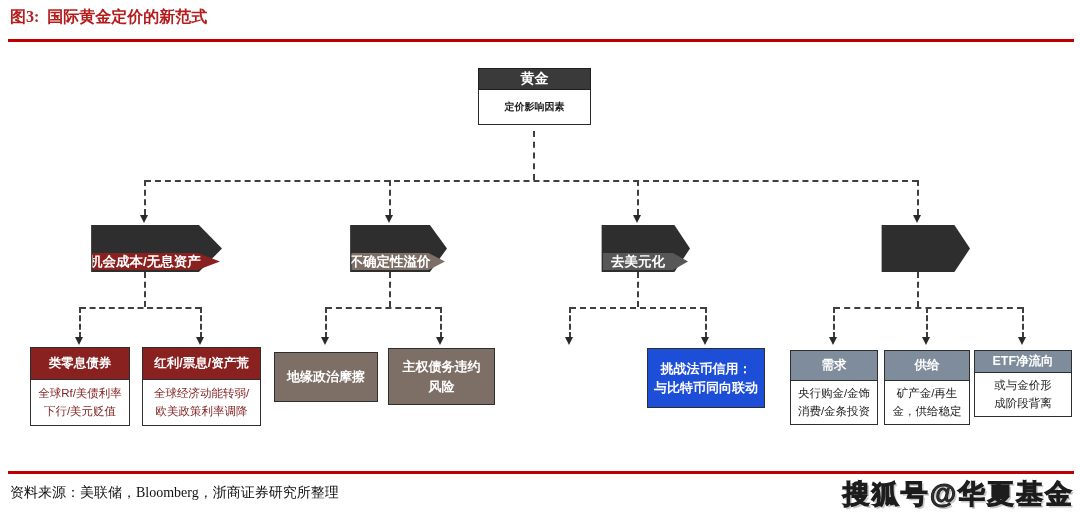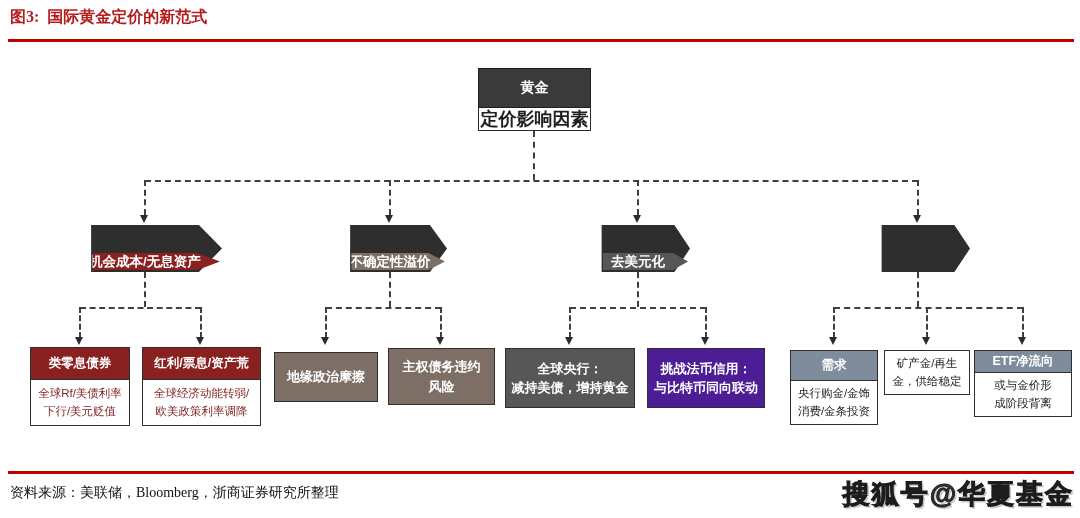--- a/index.html
+++ b/index.html
@@ -10,25 +10,25 @@
   }
   
   .fig-title { position:absolute; left:10px; top:7px; display:flex; gap:8px;
     font-family:"Liberation Serif","DejaVu Serif",serif;
     color:#b41d1d; font-weight:bold; font-size:16px; }
   .rule-top { position:absolute; left:8px; top:39px; width:1066px; height:2.5px; background:#c00000; }
   .rule-bottom { position:absolute; left:8px; top:471px; width:1066px; height:2.5px; background:#c00000; }
 
   
   .root { position:absolute; left:478px; top:68px; width:113px; }
-  .root-head { height:40px; background:#3a3a3a; border:1.5px solid #1f1f1f;
+  .root-head { height:22px; background:#3a3a3a; border:1.5px solid #1f1f1f;
     color:#fff; font-weight:bold; font-size:14px;
     display:flex; align-items:center; justify-content:center; }
-  .root-sub { height:23px; background:#fff; border:1.5px solid #2a2a2a; border-top:none;
-    color:#1f1f1f; font-weight:bold; font-size:18px;
+  .root-sub { height:35px; background:#fff; border:1.5px solid #2a2a2a; border-top:none;
+    color:#1f1f1f; font-weight:bold; font-size:10px;
     display:flex; align-items:center; justify-content:center; }
 
   
   .dash-v { position:absolute; width:0; border-left:2px dashed #3f3f3f; }
   .dash-h { position:absolute; height:0; border-top:2px dashed #3f3f3f; }
   .arr { position:absolute; width:0; height:0;
     border-left:4.5px solid transparent; border-right:4.5px solid transparent;
     border-top:8px solid #2a2a2a; }
 
   
@@ -149,37 +149,34 @@
   </div>
 
   <div class="solid" style="left:274px; top:352px; width:104px; height:50px; background:#7d6e66;">
     <span>地缘政治摩擦</span>
   </div>
   <div class="solid" style="left:388px; top:348px; width:107px; height:57px; background:#7d6e66;">
     <span>主权债务违约</span>
     <span>风险</span>
   </div>
 
-  <div class="solid" style="left:505px; top:348px; width:130px; height:60px; background:#575757;">
-    <span>全球央行：</span>
-    <span>减持美债，增持黄金</span>
-  </div>
-  <div class="solid" style="left:647px; top:348px; width:118px; height:60px; background:#4c1d95;">
+  <div class="solid" style="left:647px; top:348px; width:118px; height:60px; background:#1d4ed8;">
     <span>挑战法币信用：</span>
     <span>与比特币同向联动</span>
   </div>
 
   <div class="hbox" style="left:790px; top:350px; width:88px;">
     <div class="hbox-head" style="background:#7e8c9c; height:30px;">需求</div>
     <div class="hbox-body" style="height:43px; color:#1c1c1c;">
       <span>央行购金/金饰</span>
       <span>消费/金条投资</span>
     </div>
   </div>
   <div class="hbox" style="left:884px; top:350px; width:86px;">
+    <div class="hbox-head" style="background:#7e8c9c; height:30px;">供给</div>
     <div class="hbox-body" style="height:43px; color:#1c1c1c;">
       <span>矿产金/再生</span>
       <span>金，供给稳定</span>
     </div>
   </div>
   <div class="hbox" style="left:974px; top:350px; width:98px;">
     <div class="hbox-head" style="background:#7e8c9c; height:22px;">ETF净流向</div>
     <div class="hbox-body" style="height:43px; color:#1c1c1c;">
       <span>或与金价形</span>
       <span>成阶段背离</span>

